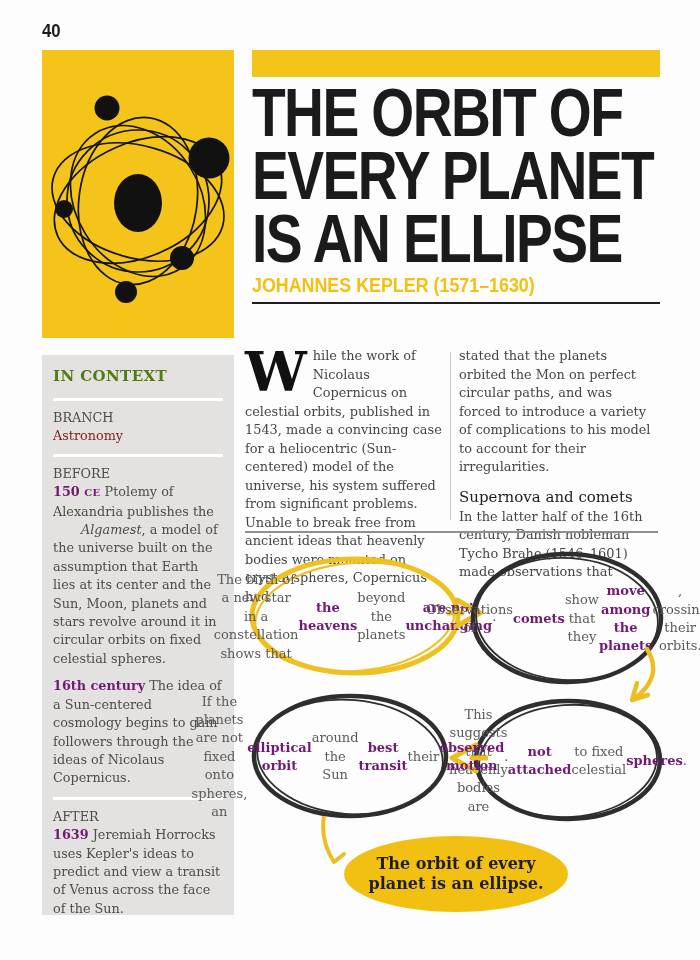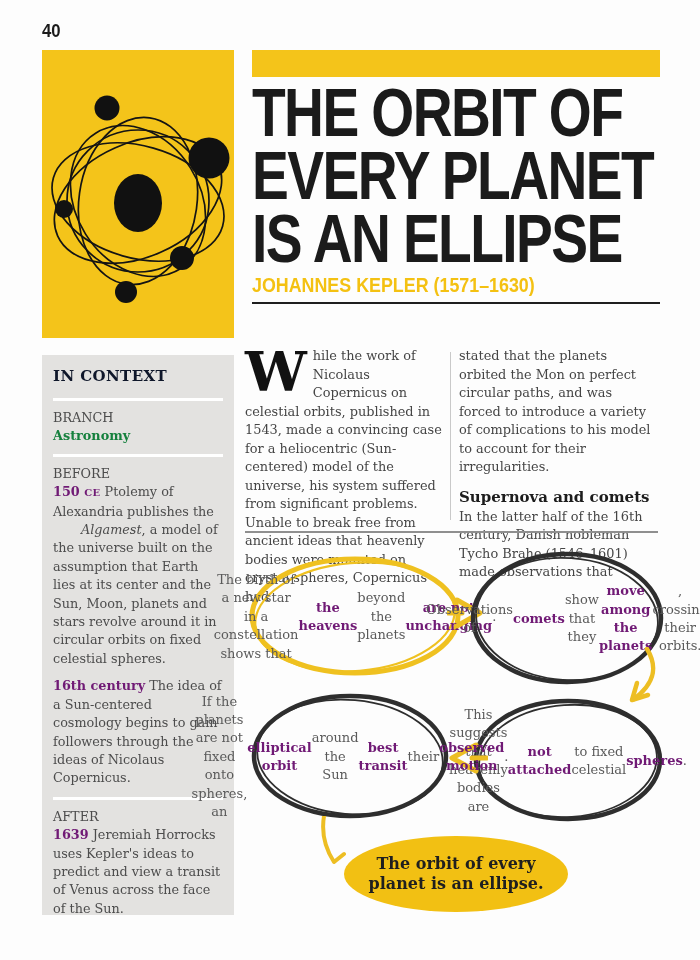--- a/index.html
+++ b/index.html
@@ -28,38 +28,38 @@
     transform:scaleX(.85);transform-origin:left center;
   }
   .title-rule{height:2px;background:#1e1e1e;margin-top:5px;}
   
   .sidebar{
     position:absolute;left:42px;top:355px;width:192px;height:560px;
     background:#E3E2E0;box-sizing:border-box;padding:11px 11px;
     font-size:12.8px;line-height:18.4px;color:#4c4c4c;overflow:hidden;
   }
   .sidebar h2{
-    margin:0 0 12px 0;font-size:15px;line-height:20px;font-weight:bold;color:#0f172a;
+    margin:0 0 12px 0;font-size:15px;line-height:20px;font-weight:bold;color:#4d7c0f;
     letter-spacing:.4px;
   }
   .srule{height:3px;background:#ffffff;margin:8px 0;}
   .slabel{display:block;}
-  .svalue{display:block;font-weight:bold;color:#15803d;}
+  .svalue{display:block;font-weight:normal;color:#7f1d1d;}
   .sidebar p{margin:0 0 9px 0;}
   
   .article{position:absolute;left:245px;top:347px;width:414px;display:flex;}
   .acol1{width:205px;box-sizing:border-box;padding-right:7px;}
   .adivider{width:1px;background:#c9c9c9;height:168px;margin-top:5px;}
   .acol2{width:200px;box-sizing:border-box;padding-left:8px;}
   .article p{margin:0;font-size:12.9px;line-height:18.5px;color:#454545;}
   .dropcap{
     float:left;font-weight:bold;font-size:55px;line-height:44px;color:#111;
     margin:3px 6px 0 0;
   }
-  .acol2 h3{margin:11px 0 1px 0;font-size:15px;line-height:19px;font-weight:bold;color:#1c1c1c;}
+  .acol2 h3{margin:11px 0 1px 0;font-size:15px;line-height:19px;font-weight:normal;color:#1c1c1c;}
   .article-rule{position:absolute;left:245px;top:531px;width:413px;height:1.5px;background:#8f8f8f;}
   
   .bubble{position:absolute;}
   .bubble svg{position:absolute;left:0;top:0;}
   .bubble-text{
     position:absolute;left:12px;right:12px;top:0;bottom:0;
     display:flex;align-items:center;justify-content:center;text-align:center;
     font-size:13px;line-height:18.4px;color:#5a5a5a;
   }
   .b{font-weight:bold;color:#701a75;}

